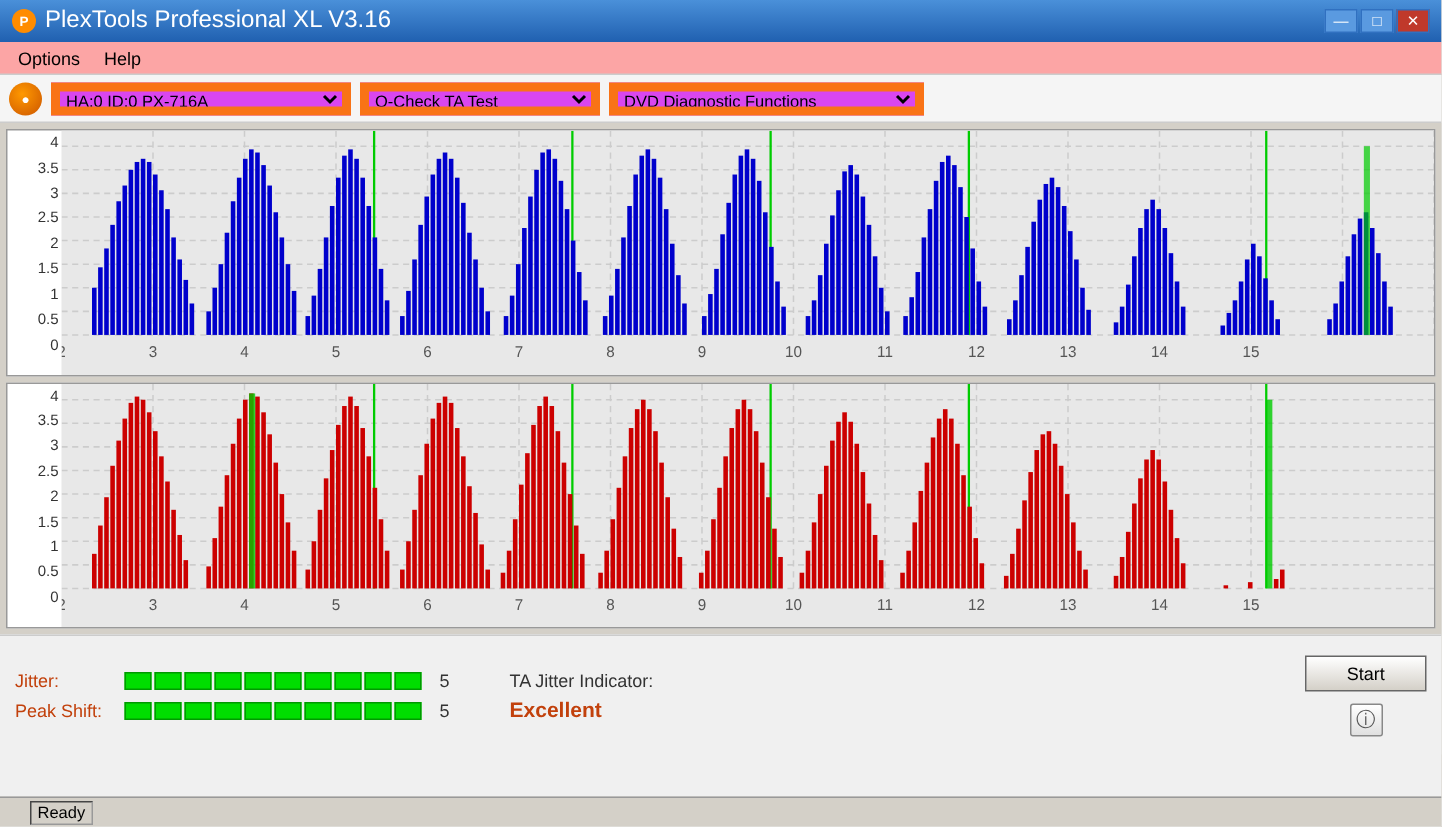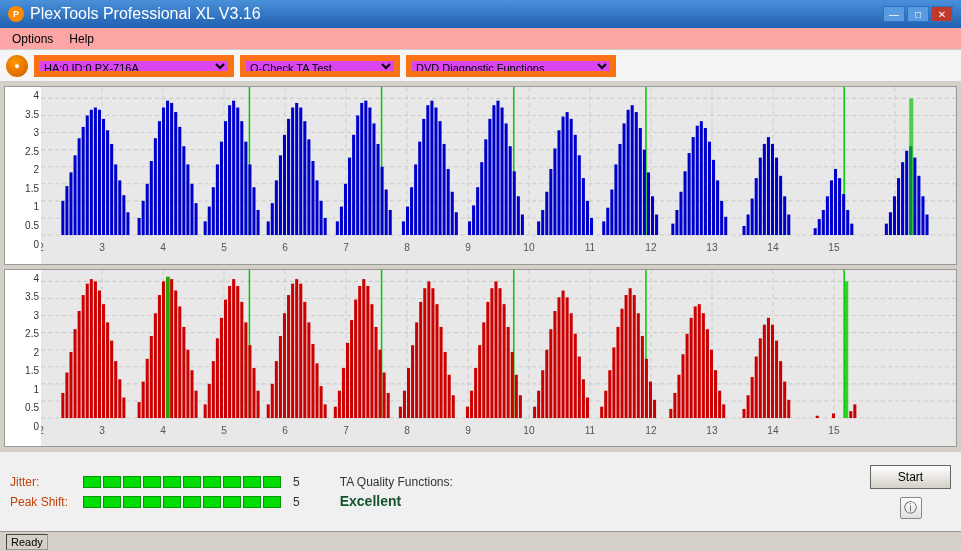--- a/index.html
+++ b/index.html
@@ -229,21 +229,21 @@
       gap: 4px;
       margin-left: 20px;
     }
     .ta-label {
       font-size: 12px;
       color: #333;
     }
     .ta-value {
       font-size: 14px;
       font-weight: bold;
-      color: #14532d;
+      color: #c2410c;
     }
     .start-section {
       margin-left: auto;
       display: flex;
       flex-direction: column;
       align-items: center;
       gap: 8px;
     }
     .start-button {
       width: 81px;
@@ -266,23 +266,24 @@
       cursor: pointer;
       border-radius: 2px;
     }
 
     
     #status-bar {
       background: #d4d0c8;
       height: 20px;
       display: flex;
       align-items: center;
-      padding: 0 6px;
+      padding: 0 20px;
       border-top: 1px solid #999;
       flex-shrink: 0;
+      margin-top: 28px;
     }
     #status-panel {
       border: 1px inset #999;
       background: #d4d0c8;
       padding: 1px 4px;
       font-size: 11px;
     }
   </style>
 </head>
 <body>
@@ -849,21 +850,21 @@
         <div class="meter-bar"></div>
         <div class="meter-bar"></div>
         <div class="meter-bar"></div>
         <div class="meter-bar"></div>
       </div>
       <span class="meter-value">5</span>
     </div>
   </div>
 
   <div class="ta-section">
-    <span class="ta-label">TA Quality Functions:</span>
+    <span class="ta-label">TA Jitter Indicator:</span>
     <span class="ta-value">Excellent</span>
   </div>
 
   <div class="start-section">
     <button class="start-button">Start</button>
     <div class="info-icon">ⓘ</div>
   </div>
 </div>
 
 <div id="status-bar">

